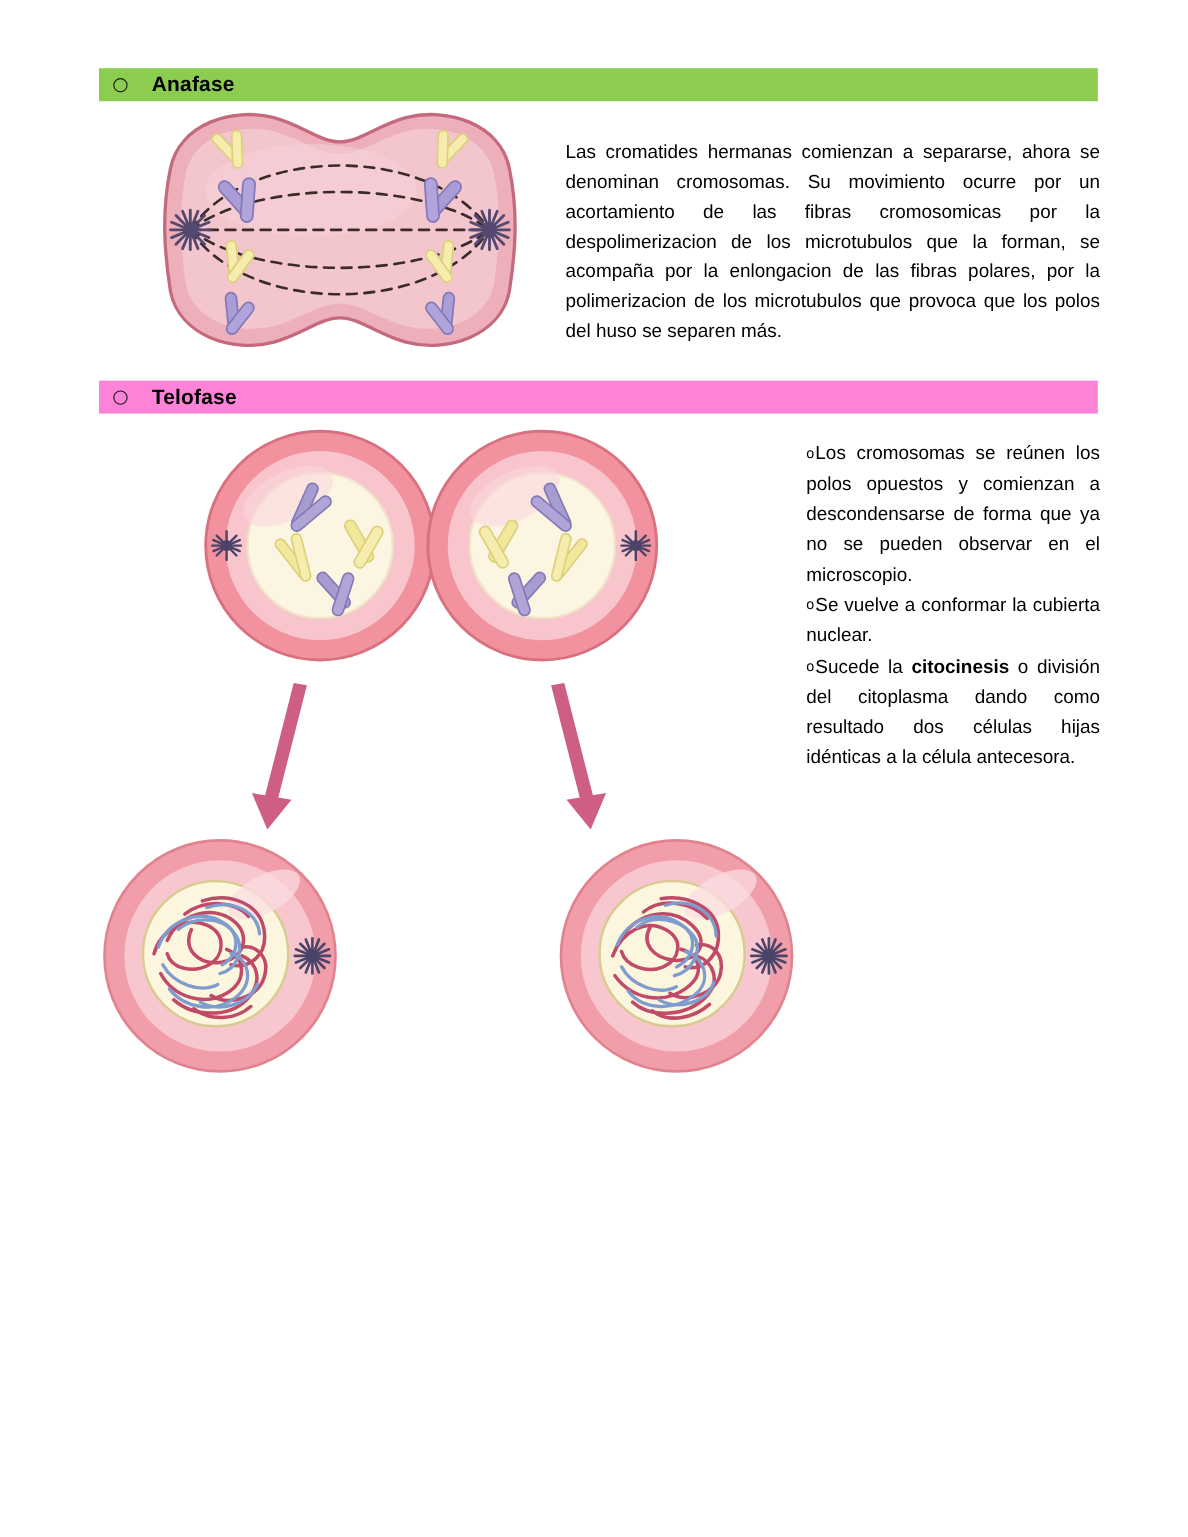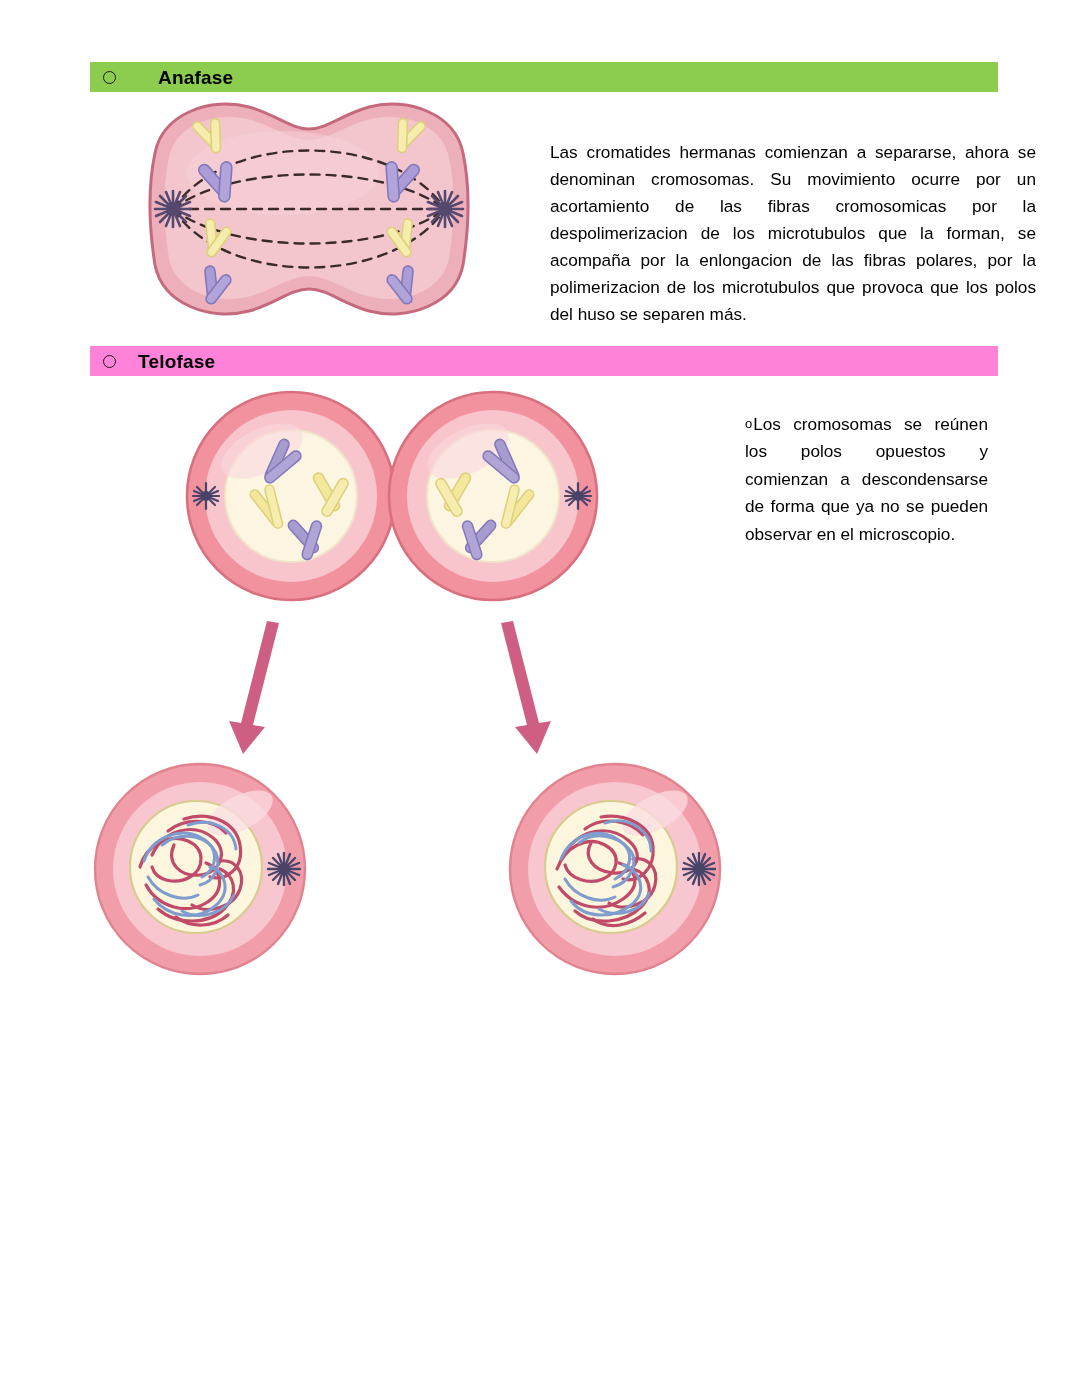--- a/index.html
+++ b/index.html
@@ -19,21 +19,21 @@
   
   .section-bar {
     position: absolute;
     left: 90px;
     width: 908px;
     height: 30px;
     display: flex;
     align-items: center;
     box-sizing: border-box;
   }
-  .bar-anafase { top: 62px; background: #8ccc4f; gap: 20px; }
+  .bar-anafase { top: 62px; background: #8ccc4f; }
   .bar-telofase { top: 346px; background: #fd82d8; text-align: right; }
   .bar-bullet {
     width: 13px;
     height: 13px;
     border: 1.6px solid #1a1a1a;
     border-radius: 50%;
     margin-left: 13px;
     box-sizing: border-box;
     flex: none;
   }
@@ -48,36 +48,35 @@
   
   .para {
     position: absolute;
     font-size: 17.2px;
     line-height: 27px;
     text-align: justify;
     text-justify: inter-word;
   }
   .para-anafase {
     left: 514px;
-    top: 122px;
+    top: 108px;
     width: 486px;
-    margin-left: 36px;
   }
   .col-telofase {
     position: absolute;
     left: 733px;
     top: 398px;
     width: 267px;
     font-size: 17.2px;
     line-height: 27.5px;
   }
   .tf-item {
     text-align: justify;
     text-justify: inter-word;
-    margin: 12px;
+    margin: 0;
     text-indent: 0;
   }
   .tf-item .ob {
     font-size: 13px;
     vertical-align: 1.5px;
     margin-right: 1px;
   }
   .tf-item b { font-weight: bold; }
 
   
@@ -392,13 +391,19 @@
         </g>
       </g>
     </g>
   </svg>
 </div>
 
 <div class="col-telofase">
   <p class="tf-item">
     <span class="ob">o</span><span>Los cromosomas se reúnen los polos opuestos y comienzan a descondensarse de forma que ya no se pueden observar en el microscopio.</span>
   </p>
+  <p class="tf-item">
+    <span class="ob">o</span><span>Se vuelve a conformar la cubierta nuclear.</span>
+  </p>
+  <p class="tf-item">
+    <span class="ob">o</span><span>Sucede la </span><b>citocinesis</b><span> o división del citoplasma dando como resultado dos células hijas idénticas a la célula antecesora.</span>
+  </p>
 </div>
 
 </body></html>

